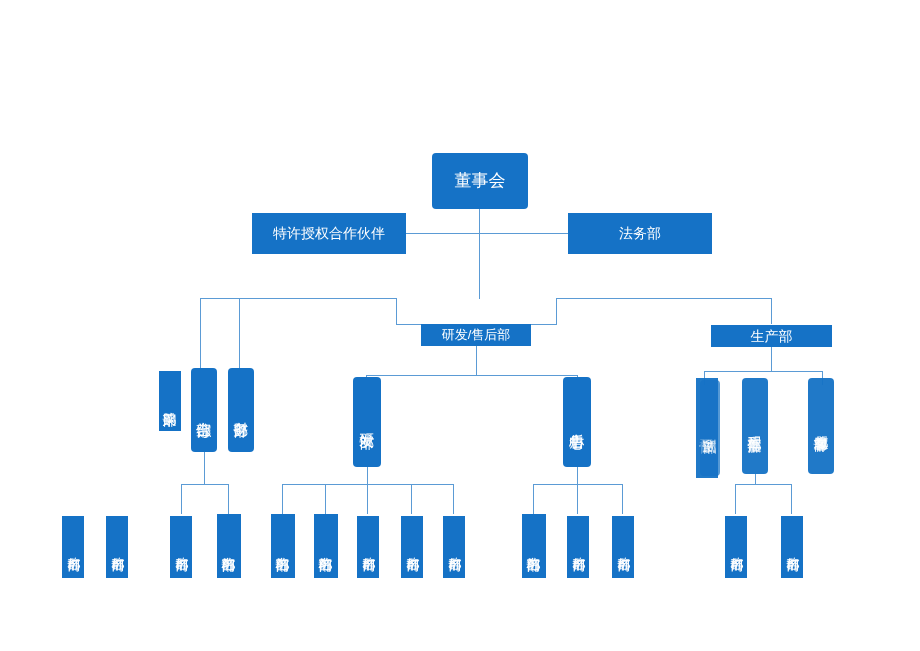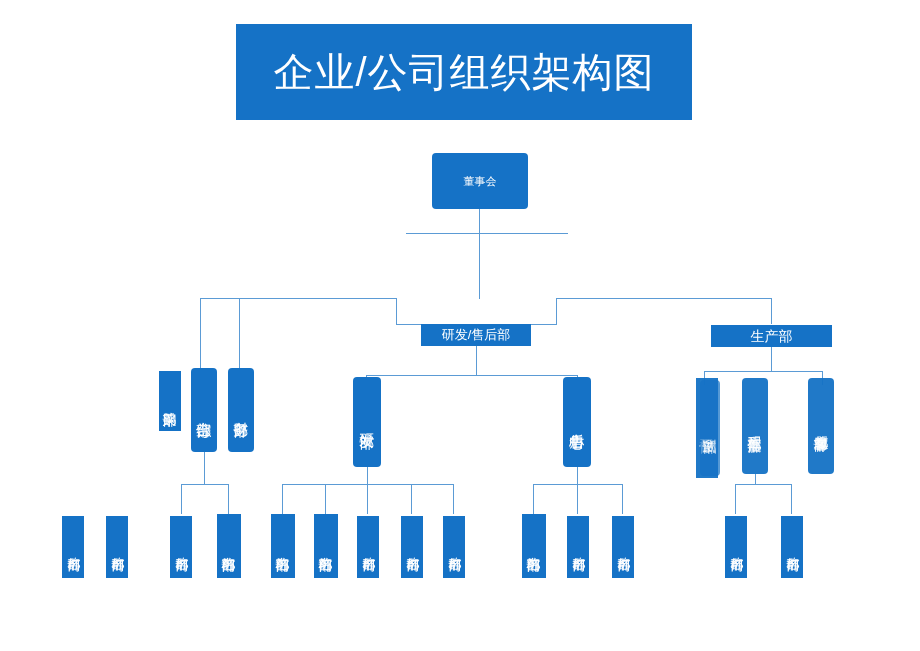--- a/index.html
+++ b/index.html
@@ -69,34 +69,37 @@
     background: #5B9BD5;
   }
   .ln.h { height: 1px; }
   .ln.v { width: 1px; }
 </style>
 </head>
 <body>
 
 <div id="canvas">
 
-  <div class="title-banner">
-    <span class="title-text">企业/公司组织架构图</span>
-  </div>
 
   <div class="node rounded" style="left:432px; top:153px; width:96px; height:56px;">
-    <span class="lbl" style="font-size:11px;">董事会</span>
+    <span class="lbl" style="font-size:17px;">董事会</span>
   </div>
 
   <div class="ln v" style="left:479px; top:209px; width:1px; height:80px;"></div>
 
   <div class="ln h" style="left:406px; top:233px; width:74px; height:1px;"></div>
   <div class="ln h" style="left:479px; top:233px; width:89px; height:1px;"></div>
 
-
+  <div class="node" style="left:252px; top:213px; width:154px; height:41px;">
+    <span class="lbl" style="font-size:14px;">特许授权合作伙伴</span>
+  </div>
+
+  <div class="node" style="left:568px; top:213px; width:144px; height:41px;">
+    <span class="lbl" style="font-size:14px;">法务部</span>
+  </div>
 
 
   <div class="ln v" style="left:479px; top:289px; width:1px; height:10px;"></div>
 
   <div class="ln h" style="left:200px; top:298px; width:196px; height:1px;"></div>
   <div class="ln h" style="left:556px; top:298px; width:215px; height:1px;"></div>
 
   <div class="ln v" style="left:200px; top:298px; width:1px; height:80px;"></div>
   <div class="ln v" style="left:239px; top:298px; width:1px; height:80px;"></div>
   <div class="ln v" style="left:396px; top:298px; width:1px; height:26px;"></div>

